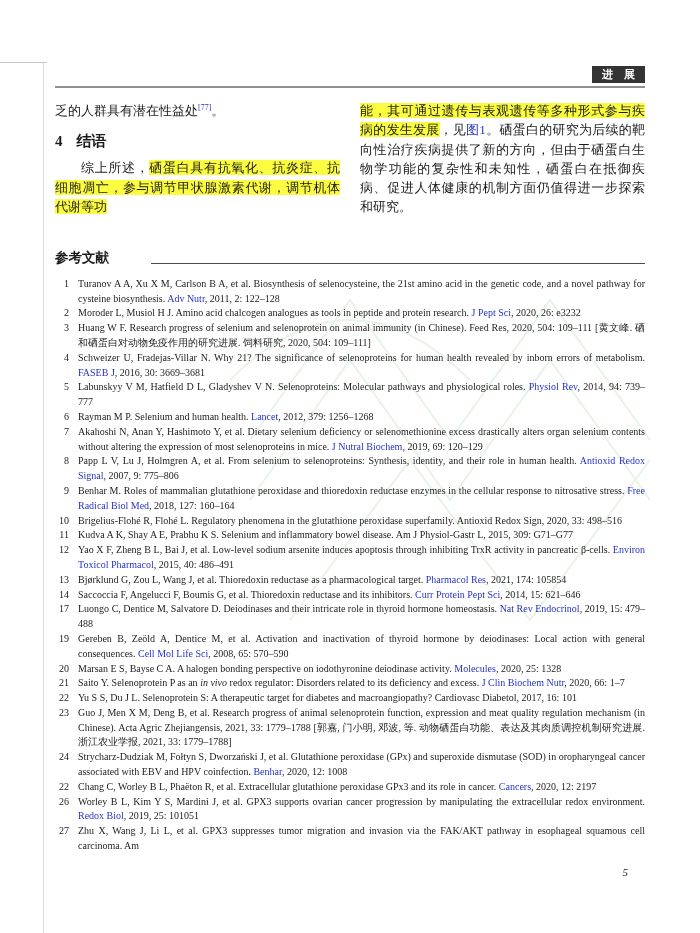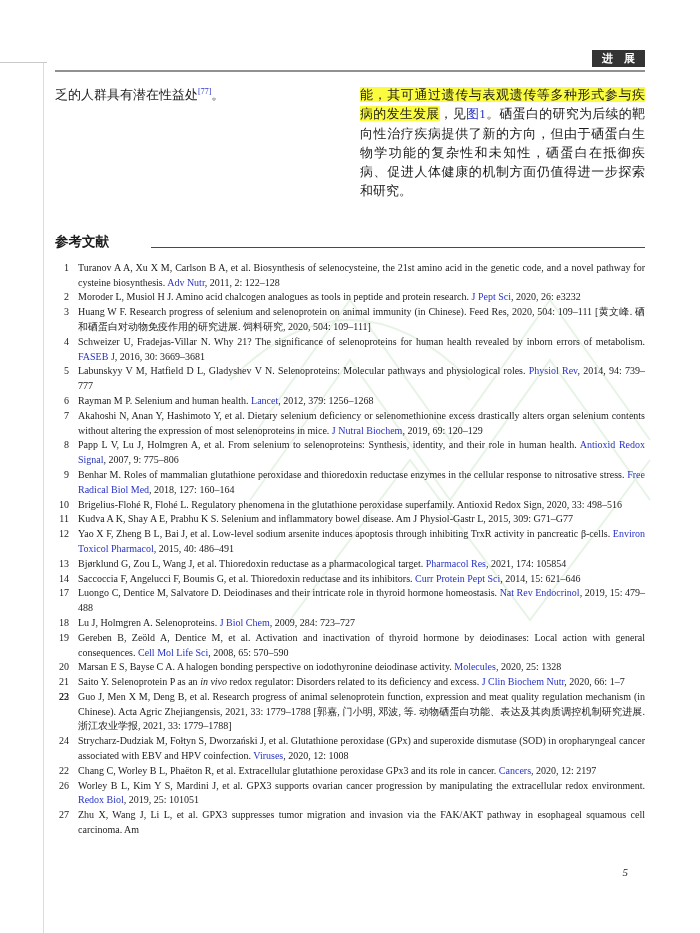--- a/index.html
+++ b/index.html
@@ -8,21 +8,21 @@
     width:700px;height:933px;
     background:#fff;
     overflow:hidden;
     font-family:"Liberation Serif","DejaVu Serif",serif;
     color:#1c1c1c;
   }
   
   .crop-v{position:absolute;left:43px;top:62px;width:1px;height:871px;background:#dcdcdc;}
   .crop-h{position:absolute;left:0;top:62px;width:47px;height:1px;background:#c9c9c9;}
 
-  .content{position:absolute;left:55px;top:50px;width:590px;z-index:2;}
+  .content{position:absolute;left:55px;top:66px;width:590px;z-index:2;}
 
   
   .hdr{display:flex;justify-content:flex-end;}
   .badge{
     background:var(--badge-bg,#333);color:var(--badge-fg,#fff);
     font-size:11px;font-weight:bold;line-height:15px;
     padding:1px 6px 1px 10px;letter-spacing:4px;
     font-family:"Liberation Sans","DejaVu Sans",sans-serif;
   }
   .hdr-rule{margin-top:3px;height:2px;background:#909090;}
@@ -82,20 +82,22 @@
   <div class="content">
 
     <div class="hdr">
       <div class="badge">进 展</div>
     </div>
     <div class="hdr-rule"></div>
 
     <div class="two-col">
       <div class="col">
         <p><span>乏的人群具有潜在性益处</span><sup class="sup-lnk">[77]</sup><span>。</span></p>
+        <h2 class="sec-heading"><span class="num">4</span><span>结语</span></h2>
+        <p class="indent2"><span>综上所述，</span><span class="hl">硒蛋白具有抗氧化、抗炎症、抗细胞凋亡，参与调节甲状腺激素代谢，调节机体代谢等功</span></p>
       </div>
       <div class="col">
         <p><span class="hl">能，其可通过遗传与表观遗传等多种形式参与疾病的发生发展</span><span>，见</span><span class="lnk">图1</span><span>。硒蛋白的研究为后续的靶向性治疗疾病提供了新的方向，但由于硒蛋白生物学功能的复杂性和未知性，硒蛋白在抵御疾病、促进人体健康的机制方面仍值得进一步探索和研究。</span></p>
       </div>
     </div>
 
     <div class="refs-head">
       <span class="title">参考文献</span>
       <span class="rule"></span>
     </div>
@@ -109,27 +111,26 @@
         <li><span class="rnum">6</span><span>Rayman M P. Selenium and human health. </span><span class="lnk">Lancet</span><span>, 2012, 379: 1256–1268</span></li>
         <li><span class="rnum">7</span><span>Akahoshi N, Anan Y, Hashimoto Y, et al. Dietary selenium deficiency or selenomethionine excess drastically alters organ selenium contents without altering the expression of most selenoproteins in mice. </span><span class="lnk">J Nutral Biochem</span><span>, 2019, 69: 120–129</span></li>
         <li><span class="rnum">8</span><span>Papp L V, Lu J, Holmgren A, et al. From selenium to selenoproteins: Synthesis, identity, and their role in human health. </span><span class="lnk">Antioxid Redox Signal</span><span>, 2007, 9: 775–806</span></li>
         <li><span class="rnum">9</span><span>Benhar M. Roles of mammalian glutathione peroxidase and thioredoxin reductase enzymes in the cellular response to nitrosative stress. </span><span class="lnk">Free Radical Biol Med</span><span>, 2018, 127: 160–164</span></li>
         <li><span class="rnum">10</span><span>Brigelius-Flohé R, Flohé L. Regulatory phenomena in the glutathione peroxidase superfamily. Antioxid Redox Sign, 2020, 33: 498–516</span></li>
         <li><span class="rnum">11</span><span>Kudva A K, Shay A E, Prabhu K S. Selenium and inflammatory bowel disease. Am J Physiol-Gastr L, 2015, 309: G71–G77</span></li>
         <li><span class="rnum">12</span><span>Yao X F, Zheng B L, Bai J, et al. Low-level sodium arsenite induces apoptosis through inhibiting TrxR activity in pancreatic β-cells. </span><span class="lnk">Environ Toxicol Pharmacol</span><span>, 2015, 40: 486–491</span></li>
         <li><span class="rnum">13</span><span>Bjørklund G, Zou L, Wang J, et al. Thioredoxin reductase as a pharmacological target. </span><span class="lnk">Pharmacol Res</span><span>, 2021, 174: 105854</span></li>
         <li><span class="rnum">14</span><span>Saccoccia F, Angelucci F, Boumis G, et al. Thioredoxin reductase and its inhibitors. </span><span class="lnk">Curr Protein Pept Sci</span><span>, 2014, 15: 621–646</span></li>
         <li><span class="rnum">17</span><span>Luongo C, Dentice M, Salvatore D. Deiodinases and their intricate role in thyroid hormone homeostasis. </span><span class="lnk">Nat Rev Endocrinol</span><span>, 2019, 15: 479–488</span></li>
-        <li><span class="rnum">18</span><span>Lu J, Holmgren A. Selenoproteins. </span><span class="lnk">J Biol Chem</span><span>, 2009, 284: 723–727</span></li>
         <li><span class="rnum">19</span><span>Gereben B, Zeöld A, Dentice M, et al. Activation and inactivation of thyroid hormone by deiodinases: Local action with general consequences. </span><span class="lnk">Cell Mol Life Sci</span><span>, 2008, 65: 570–590</span></li>
         <li><span class="rnum">20</span><span>Marsan E S, Bayse C A. A halogen bonding perspective on iodothyronine deiodinase activity. </span><span class="lnk">Molecules</span><span>, 2020, 25: 1328</span></li>
         <li><span class="rnum">21</span><span>Saito Y. Selenoprotein P as an </span><span class="it">in vivo</span><span> redox regulator: Disorders related to its deficiency and excess. </span><span class="lnk">J Clin Biochem Nutr</span><span>, 2020, 66: 1–7</span></li>
-        <li><span class="rnum">22</span></li>
+        <li><span class="rnum">22</span><span>Yu S S, Du J L. Selenoprotein S: A therapeutic target for diabetes and macroangiopathy? Cardiovasc Diabetol, 2017, 16: 101</span></li>
         <li><span class="rnum">23</span><span>Guo J, Men X M, Deng B, et al. Research progress of animal selenoprotein function, expression and meat quality regulation mechanism (in Chinese). Acta Agric Zhejiangensis, 2021, 33: 1779–1788 [郭嘉, 门小明, 邓波, 等. 动物硒蛋白功能、表达及其肉质调控机制研究进展. 浙江农业学报, 2021, 33: 1779–1788]</span></li>
-        <li><span class="rnum">24</span><span>Strycharz-Dudziak M, Fołtyn S, Dworzański J, et al. Glutathione peroxidase (GPx) and superoxide dismutase (SOD) in oropharyngeal cancer associated with EBV and HPV coinfection. </span><span class="lnk">Viruses</span><span>, 2020, 12: 1008</span></li>
+        <li><span class="rnum">24</span><span>Strycharz-Dudziak M, Fołtyn S, Dworzański J, et al. Glutathione peroxidase (GPx) and superoxide dismutase (SOD) in oropharyngeal cancer associated with EBV and HPV coinfection. </span><span class="lnk">Benhar</span><span>, 2020, 12: 1008</span></li>
         <li><span class="rnum">22</span><span>Chang C, Worley B L, Phaëton R, et al. Extracellular glutathione peroxidase GPx3 and its role in cancer. </span><span class="lnk">Cancers</span><span>, 2020, 12: 2197</span></li>
         <li><span class="rnum">26</span><span>Worley B L, Kim Y S, Mardini J, et al. GPX3 supports ovarian cancer progression by manipulating the extracellular redox environment. </span><span class="lnk">Redox Biol</span><span>, 2019, 25: 101051</span></li>
         <li><span class="rnum">27</span><span>Zhu X, Wang J, Li L, et al. GPX3 suppresses tumor migration and invasion via the FAK/AKT pathway in esophageal squamous cell carcinoma. Am</span></li>
       </ol>
 
   </div>
 
   <div class="page-num">5</div>
 
 </div>

